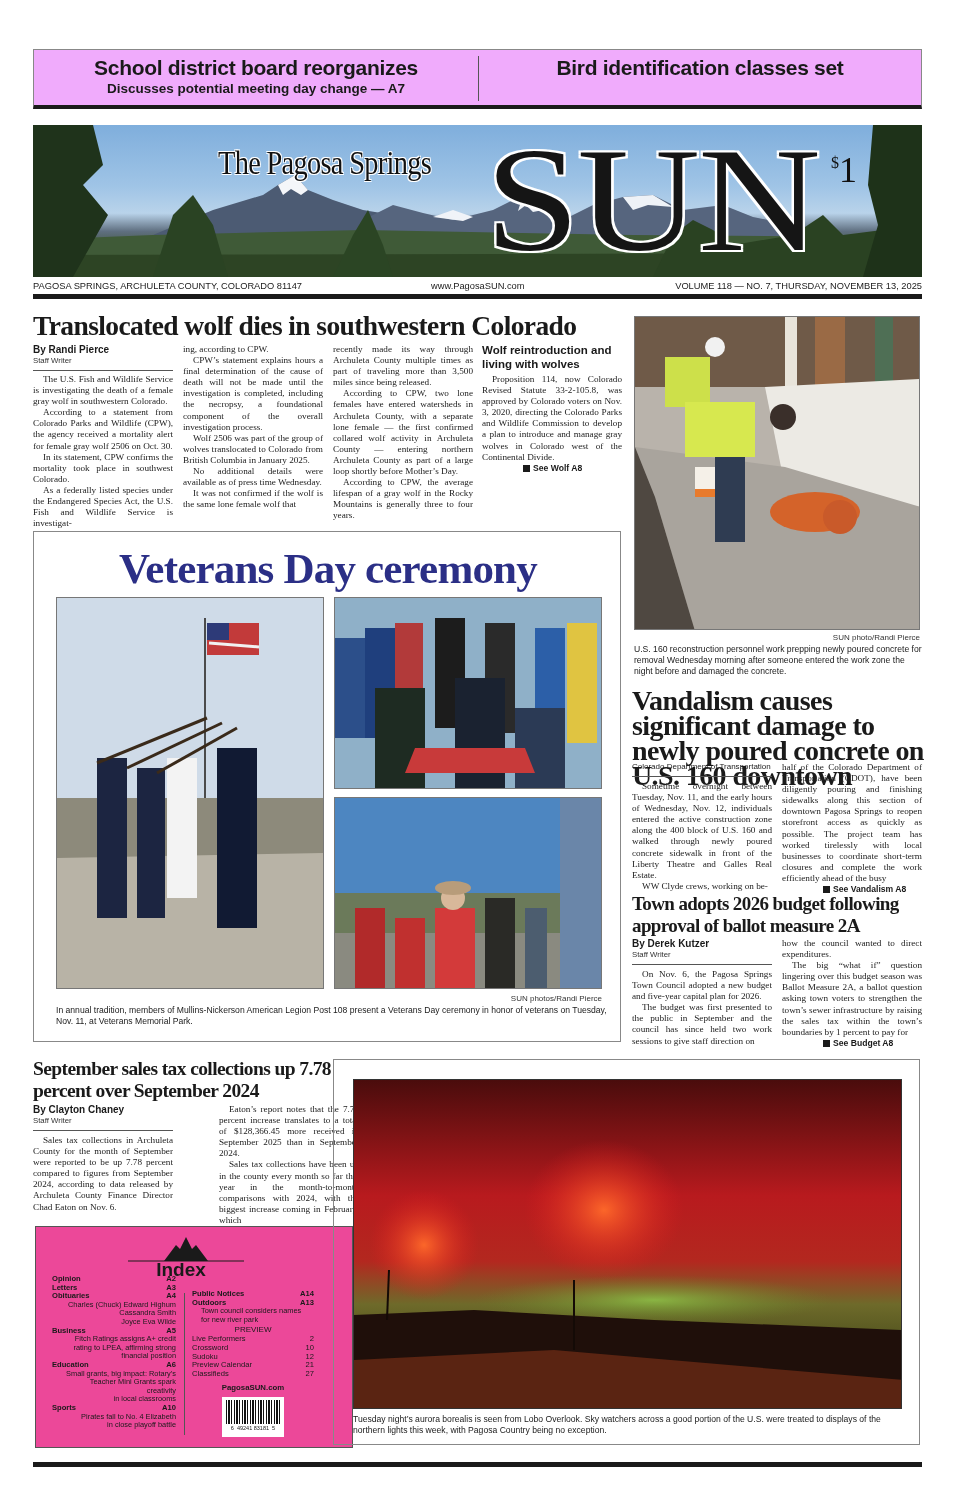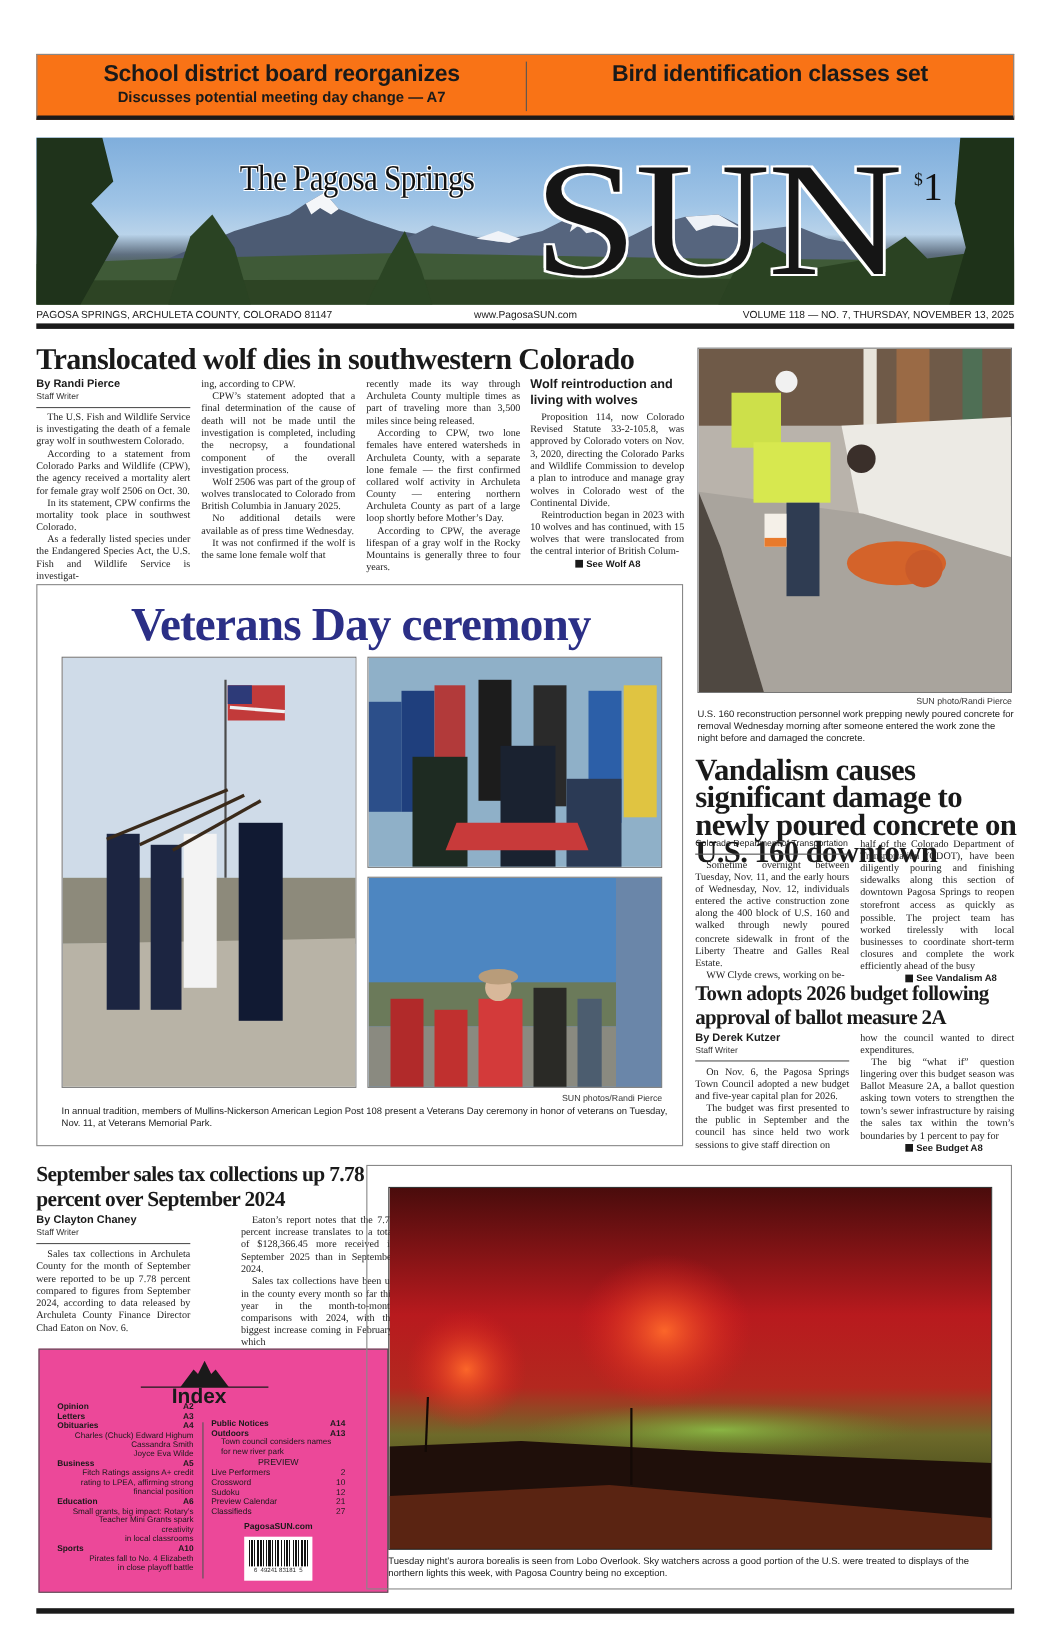--- a/index.html
+++ b/index.html
@@ -3,21 +3,21 @@
 <meta charset="utf-8">
 <style>
   * { box-sizing: border-box; margin: 0; padding: 0; }
   html, body { width: 955px; height: 1500px; background: #ffffff; overflow: hidden; }
   body { position: relative; font-family: "Liberation Serif", serif; color: #1a1a1a; }
   .abs { position: absolute; }
   .sans { font-family: "Liberation Sans", sans-serif; }
   .serif { font-family: "Liberation Serif", serif; }
 
   
-  #teaser { left: 33px; top: 49px; width: 889px; height: 60px; background: #f97316; border: 1px solid #888; border-bottom: 4px solid #1a1a1a; }
+  #teaser { left: 33px; top: 49px; width: 889px; height: 60px; background: #f0abfc; border: 1px solid #888; border-bottom: 4px solid #1a1a1a; }
   .teaser-item { position: absolute; top: 6px; width: 444px; text-align: center; font-family: "Liberation Sans", sans-serif; }
   .teaser-item .t { font-size: 21px; font-weight: bold; color: #1a1a1a; letter-spacing: -0.3px; line-height: 24px; }
   .teaser-item .s { font-size: 13.5px; font-weight: bold; color: #1a1a1a; line-height: 17px; }
   #teaser-divider { left: 444px; top: 6px; width: 1px; height: 45px; background: #555; }
 
   
   #masthead { left: 33px; top: 125px; width: 889px; height: 152px; overflow: hidden;
     background: linear-gradient(180deg, #7faedc 0%, #9fc4e6 40%, #b9d3ea 58%, #5f6f80 70%, #3f5538 82%, #2f4227 100%); }
   #title-small { left: 185px; top: 20px; font-size: 33px; color: #111; letter-spacing: -0.8px;
     text-shadow: -1px -1px 0 #fff, 1px -1px 0 #fff, -1px 1px 0 #fff, 1px 1px 0 #fff; transform: scaleX(0.86); transform-origin: left; }
@@ -112,35 +112,34 @@
   <div class="byrule"></div>
 </div>
 <div class="col" style="left:33px;top:374px;width:140px;">
   <p>The U.S. Fish and Wildlife Service is investigating the death of a female gray wolf in southwestern Colorado.</p>
   <p>According to a statement from Colorado Parks and Wildlife (CPW), the agency received a mortality alert for female gray wolf 2506 on Oct. 30.</p>
   <p>In its statement, CPW confirms the mortality took place in southwest Colorado.</p>
   <p>As a federally listed species under the Endangered Species Act, the U.S. Fish and Wildlife Service is investigat-</p>
 </div>
 <div class="col" style="left:183px;top:344px;width:140px;">
   <p class="noind">ing, according to CPW.</p>
-  <p>CPW’s statement adopted that a final determination of the cause of death will not be made until the investigation is completed, including the necropsy, a foundational component of the overall investigation process.</p>
+  <p>CPW’s statement explains hours a final determination of the cause of death will not be made until the investigation is completed, including the necropsy, a foundational component of the overall investigation process.</p>
   <p>Wolf 2506 was part of the group of wolves translocated to Colorado from British Columbia in January 2025.</p>
   <p>No additional details were available as of press time Wednesday.</p>
   <p>It was not confirmed if the wolf is the same lone female wolf that</p>
 </div>
 <div class="col" style="left:333px;top:344px;width:140px;">
   <p class="noind">recently made its way through Archuleta County multiple times as part of traveling more than 3,500 miles since being released.</p>
   <p>According to CPW, two lone females have entered watersheds in Archuleta County, with a separate lone female — the first confirmed collared wolf activity in Archuleta County — entering northern Archuleta County as part of a large loop shortly before Mother’s Day.</p>
   <p>According to CPW, the average lifespan of a gray wolf in the Rocky Mountains is generally three to four years.</p>
 </div>
 <div class="abs" style="left:482px;top:343px;width:140px;">
   <div class="subhead">Wolf reintroduction and living with wolves</div>
   <div class="col" style="position:relative;width:140px;margin-top:3px;">
     <p>Proposition 114, now Colorado Revised Statute 33-2-105.8, was approved by Colorado voters on Nov. 3, 2020, directing the Colorado Parks and Wildlife Commission to develop a plan to introduce and manage gray wolves in Colorado west of the Continental Divide.</p>
-    <p>Reintroduction began in 2023 with 10 wolves and has continued, with 15 wolves that were translocated from the central interior of British Colum-</p>
     <div class="jump">See Wolf A8</div>
   </div>
 </div>
 
 <div class="photo" style="left:634px;top:316px;width:286px;height:314px;">
   <svg width="286" height="314">
     <rect width="286" height="314" fill="#b9b3ab"></rect>
     <rect x="0" y="0" width="286" height="70" fill="#6f5a48"></rect>
     <rect x="180" y="0" width="30" height="70" fill="#9a6a45"></rect>
     <rect x="240" y="0" width="18" height="70" fill="#4f6f55"></rect>

